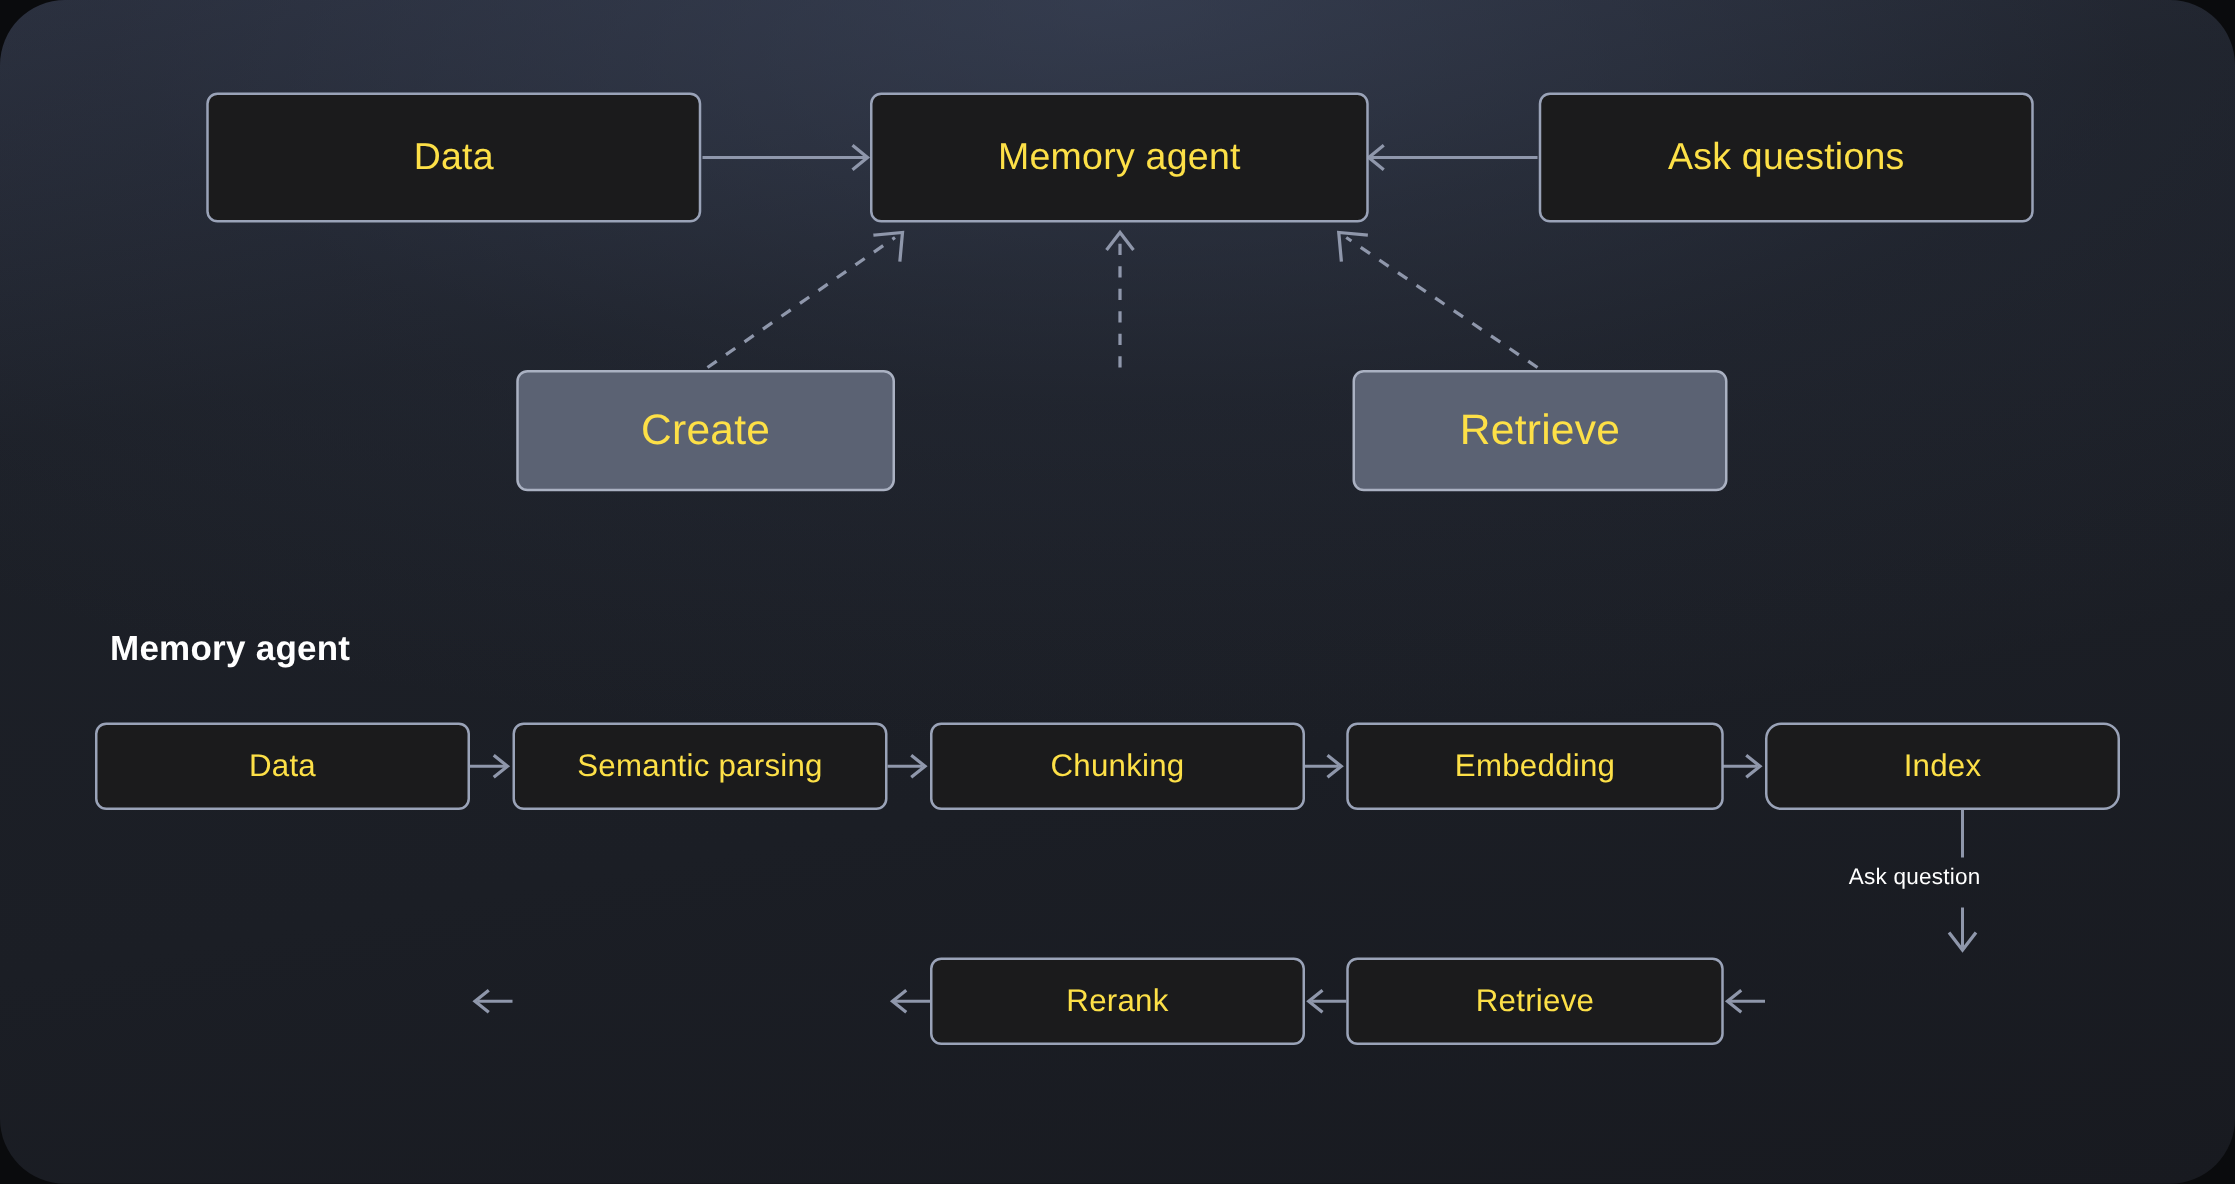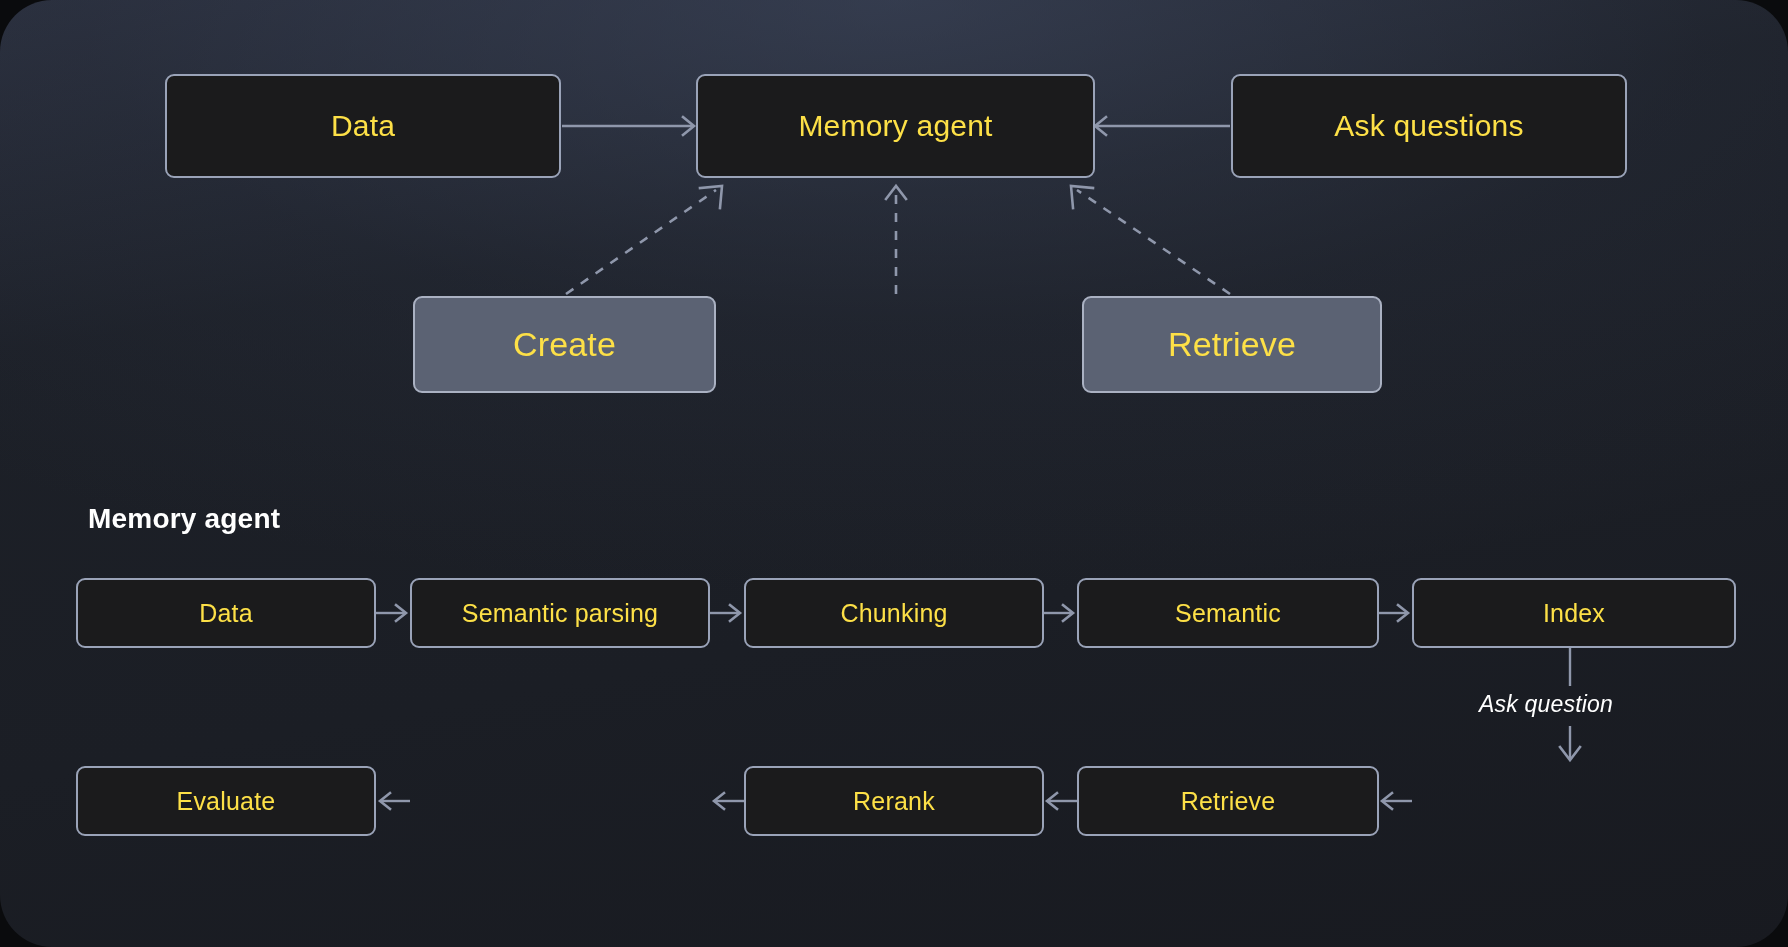--- a/index.html
+++ b/index.html
@@ -76,23 +76,22 @@
     position: absolute;
     color: #ffffff;
     white-space: nowrap;
   }
   #section-title {
     font-size: 28px;
     font-weight: 700;
     letter-spacing: 0.2px;
   }
   #ask-question-label {
-    font-size: 23px;
+    font-size: 18px;
     letter-spacing: 0.2px;
-    font-style: italic;
   }
 
   
   #wires {
     position: absolute;
     left: 0;
     top: 0;
     width: 1788px;
     height: 947px;
     pointer-events: none;
@@ -172,27 +171,26 @@
     <div class="node slate mid" style="left:1082px; top:296px; width:300px;">Retrieve</div>
 
     <div class="free-label" id="section-title" style="left:88px; top:503px;">Memory agent</div>
 
     <div class="node dark pipe" style="left:76px; top:578px; width:300px;">Data</div>
 
     <div class="node dark pipe" style="left:410px; top:578px; width:300px;">Semantic parsing</div>
 
     <div class="node dark pipe" style="left:744px; top:578px; width:300px;">Chunking</div>
 
-    <div class="node dark pipe" style="left:1077px; top:578px; width:302px;">Semantic</div>
+    <div class="node dark pipe" style="left:1077px; top:578px; width:302px;">Embedding</div>
 
-    <div class="node dark pipe" style="left:1412px; top:578px; width:324px;">Index</div>
+    <div class="node dark pipe" style="left:1412px; top:578px; width:284px;border-radius:13px;">Index</div>
 
     <div class="free-label" id="ask-question-label" style="left:1479px; top:691px;">Ask question</div>
 
-    <div class="node dark pipe" style="left:76px; top:766px; width:300px;">Evaluate</div>
 
 
     <div class="node dark pipe" style="left:744px; top:766px; width:300px;">Rerank</div>
 
     <div class="node dark pipe" style="left:1077px; top:766px; width:302px;">Retrieve</div>
 
 
   </div>
 </div>
 

